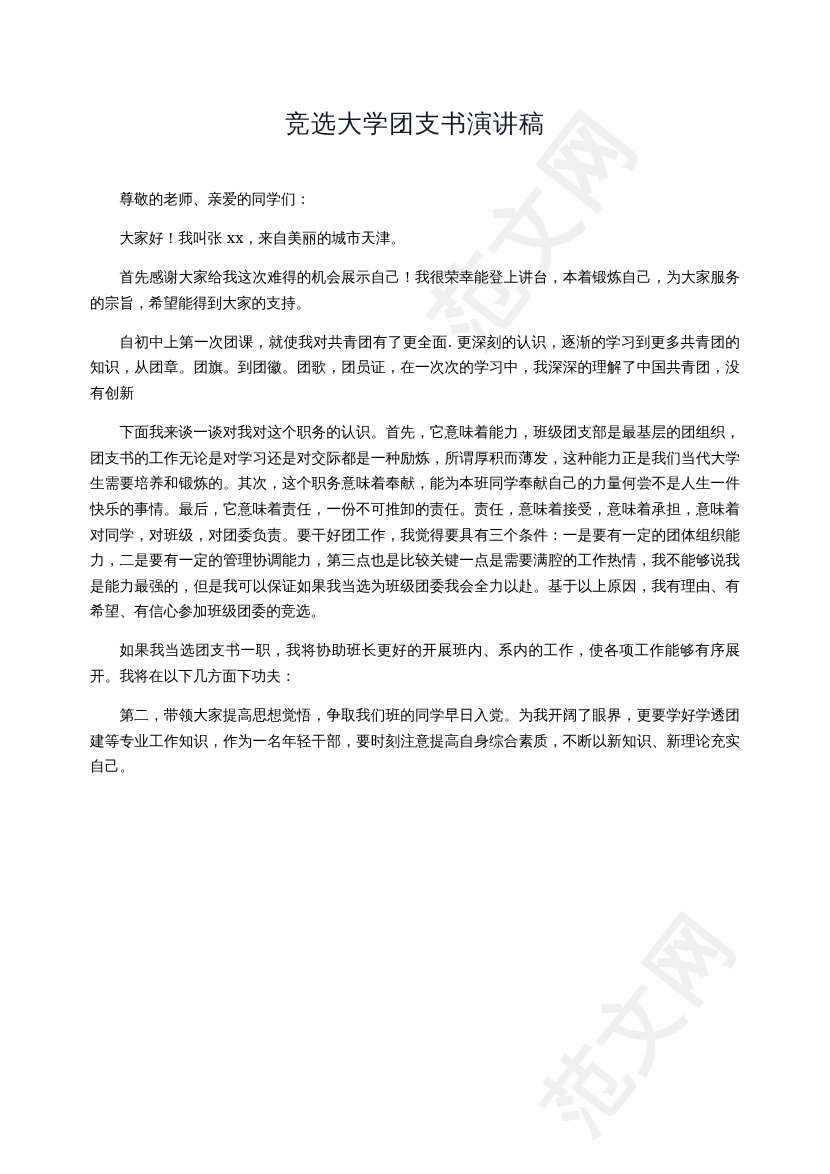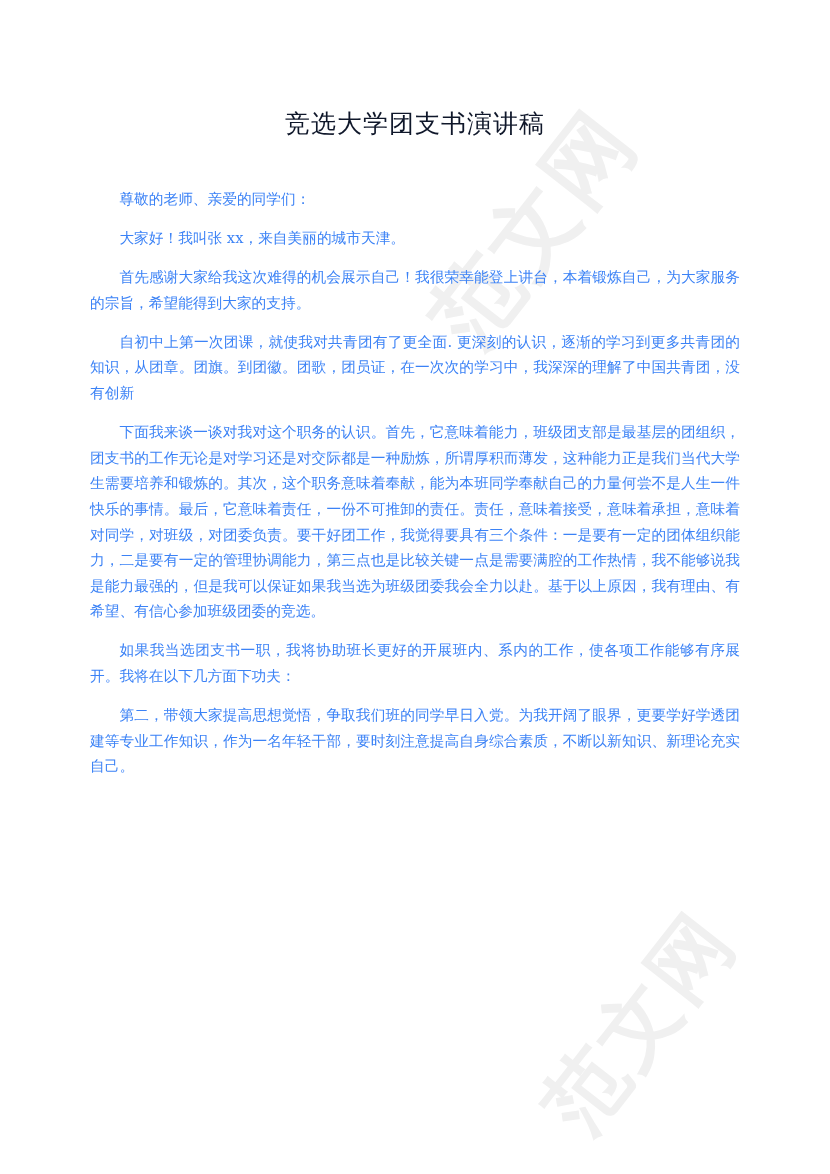--- a/index.html
+++ b/index.html
@@ -66,21 +66,21 @@
   }
 
   .paragraphs {
     margin-top: 46px;
   }
 
   .para {
     margin: 0 0 13.5px 0;
     font-size: 14.7px;
     line-height: 25.6px;
-    color: #3b82f6;
+    color: #000000;
     text-align: justify;
     text-justify: inter-ideograph;
     text-indent: 2em;
     word-break: break-all;
   }
 </style>
 </head>
 <body>
 
 <div class="page">

